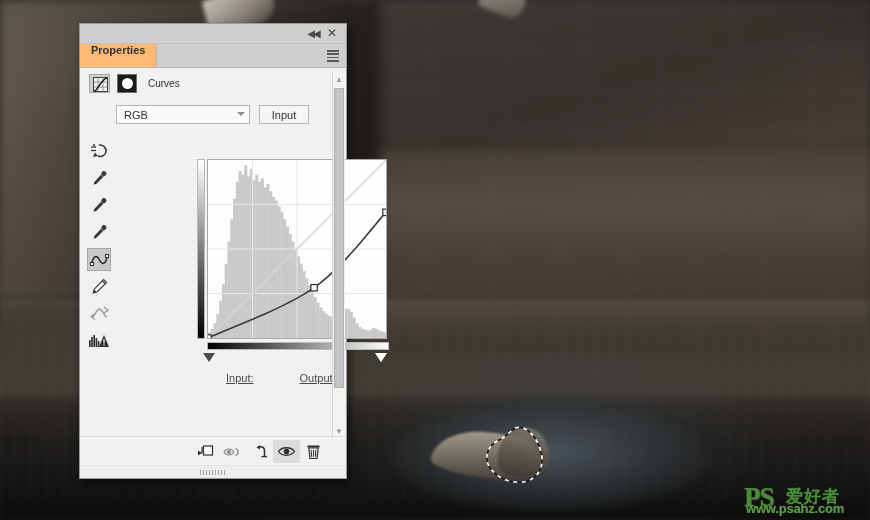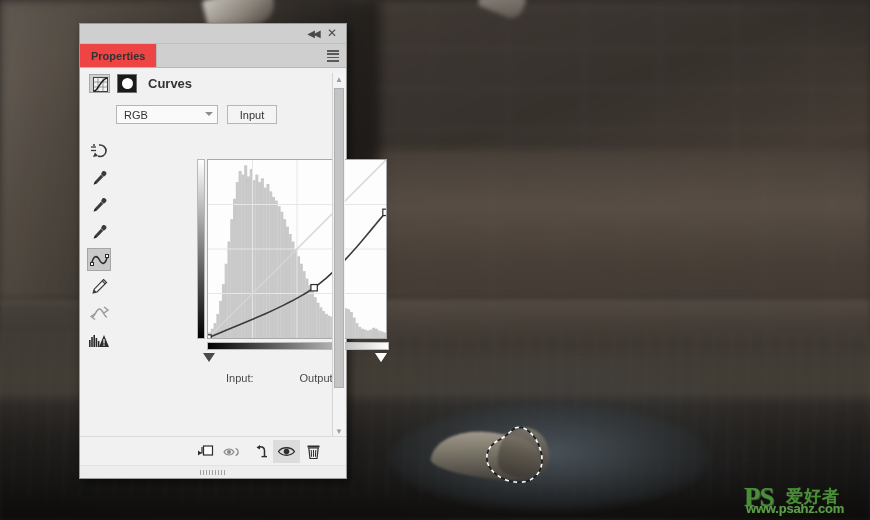--- a/index.html
+++ b/index.html
@@ -145,21 +145,21 @@
     color:#4a4a4a;font-size:11px;line-height:13px;text-align:center;
   }
   .btn-collapse{right:26px;letter-spacing:-2px;font-size:10px;}
   .btn-close{right:7px;font-size:12px;}
 
   .tabstrip{
     height:23px;background:#cfcfcf;position:relative;display:flex;align-items:stretch;
     border-bottom:1px solid #b8b8b8;
   }
   .tab-active{
-    background:#ef4444;padding:0 11px;display:flex;align-items:center;
+    background:#fdba74;padding:0 11px;display:flex;align-items:flex-start;
     font-size:11px;font-weight:bold;color:#333;
     border-right:1px solid #b8b8b8;
   }
   .tab-filler{flex:1;position:relative;}
   .hamburger{
     position:absolute;right:7px;top:6px;width:12px;height:10px;cursor:pointer;
   }
   .hamburger i{display:block;height:1.6px;background:#5a5a5a;margin-bottom:1.8px;}
 
   .adj-header{
@@ -169,21 +169,21 @@
   .adj-icon{
     width:21px;height:19px;background:#cfcfcf;border:1px solid #a8a8a8;
     position:relative;box-sizing:border-box;
   }
   .adj-icon svg{position:absolute;left:1px;top:0px;}
   .mask-thumb{
     width:20px;height:19px;background:#1a1a1a;border:1px solid #6d6d6d;
     display:flex;align-items:center;justify-content:center;box-sizing:border-box;
   }
   .mask-thumb .dot{width:11px;height:11px;border-radius:50%;background:#fff;}
-  .adj-title{font-size:13px;color:#333;margin-left:4px;font-weight:bold;}
+  .adj-title{font-size:10px;color:#333;margin-left:4px;}
 
   .panel-body{position:relative;padding:0 0 0 0;}
 
   .preset-row{
     display:flex;align-items:center;height:22px;margin:6px 20px 0 9px;gap:6px;
   }
   .preset-label{font-size:11px;color:#444;}
   .combo{
     flex:1;height:19px;background:#fafafa;border:1px solid #b6b6b6;
     display:flex;align-items:center;padding:0 4px 0 7px;box-sizing:border-box;
@@ -194,21 +194,21 @@
   }
   .combo .caret:after{
     content:"";position:absolute;left:1px;top:2px;
     border-left:4px solid transparent;border-right:4px solid transparent;
     border-top:4px solid #8d8d8d;
   }
 
   .channel-row{
     display:flex;align-items:center;height:21px;margin:6px 20px 0 36px;gap:9px;
   }
-  .combo-ch{width:102px;flex:none;}
+  .combo-ch{width:134px;flex:none;}
   .auto-btn{
     width:50px;height:19px;background:#f4f4f4;border:1px solid #b6b6b6;
     display:flex;align-items:center;justify-content:center;
     font-size:11px;color:#333;cursor:pointer;box-sizing:border-box;
   }
 
   
   .tools{
     position:absolute;left:6px;top:36px;width:26px;
     display:flex;flex-direction:column;align-items:center;gap:4px;
@@ -243,21 +243,21 @@
   .tri-black{left:-4px;border-top:9px solid #4a4a4a;}
   .tri-white{left:168px;border-top:9px solid transparent;}
   .tri-white:after{
     content:"";position:absolute;left:-6px;top:-9px;width:0;height:0;
     border-left:6px solid transparent;border-right:6px solid transparent;
     border-top:9px solid #fdfdfd;filter:drop-shadow(0 0 .6px #9a9a9a);
   }
 
   .io-row{
     position:absolute;left:146px;top:268px;display:flex;gap:46px;
-    font-size:11px;color:#4a4a4a;
+    font-size:11px;color:#4a4a4a;text-decoration:underline;
   }
 
   
   .scrollbar{
     position:absolute;right:1px;top:49px;width:13px;bottom:41px;
     background:#f3f3f3;border-left:1px solid #d4d4d4;box-sizing:border-box;
   }
   .sb-arrow{
     height:12px;display:flex;align-items:center;justify-content:center;cursor:pointer;
     color:#9b9b9b;font-size:8px;

